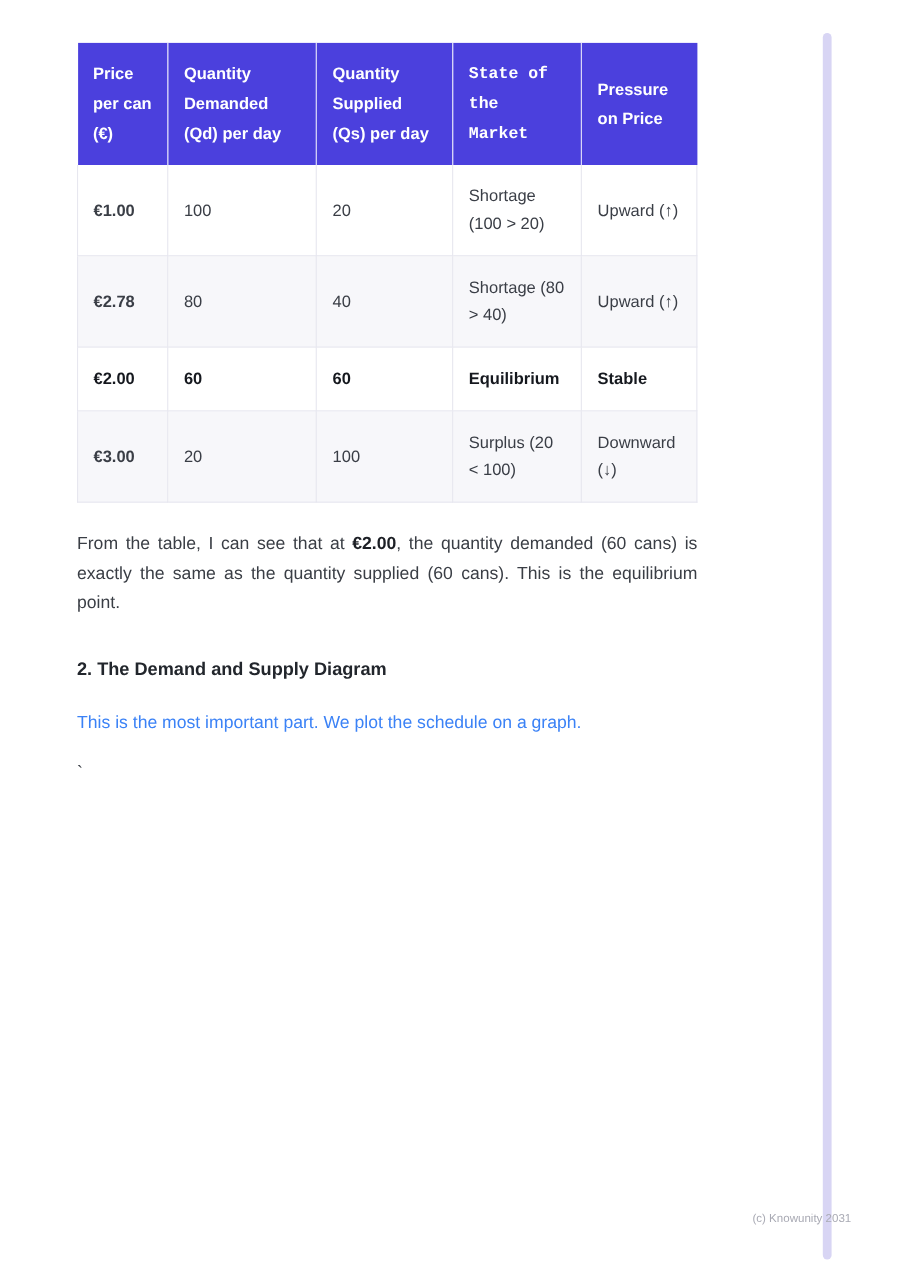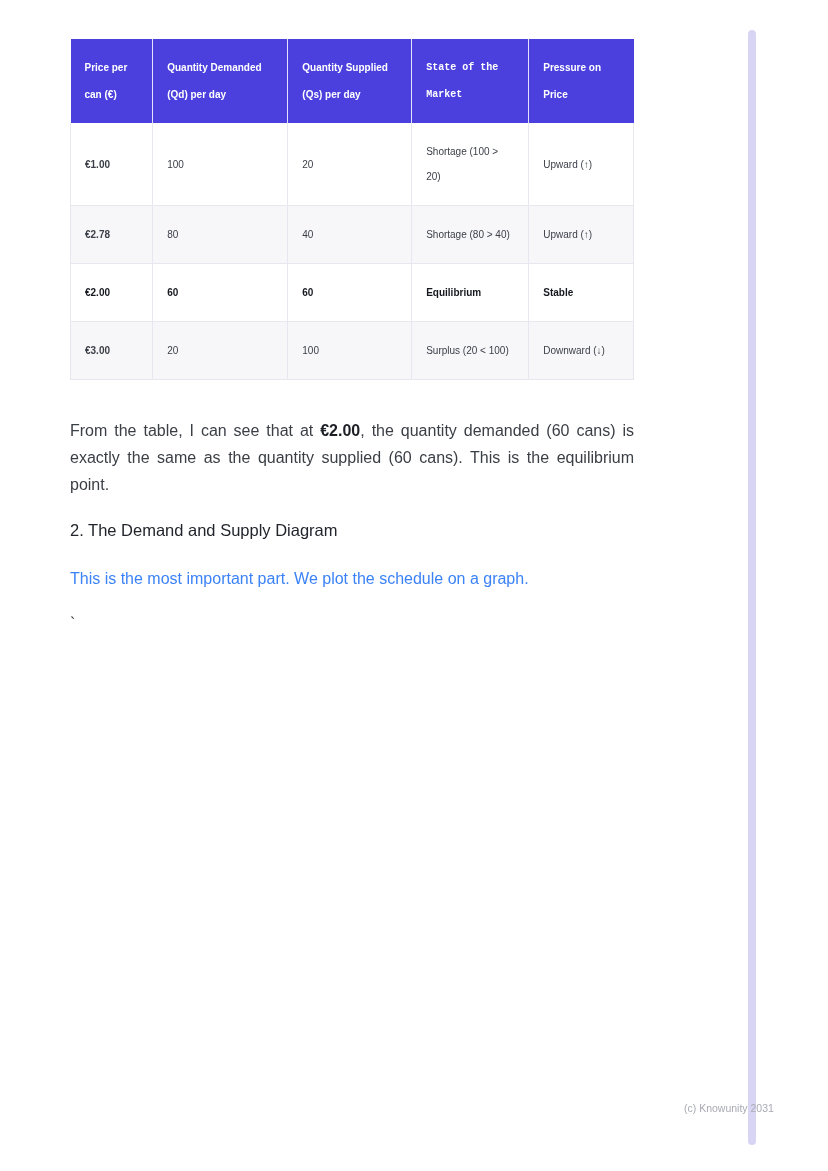--- a/index.html
+++ b/index.html
@@ -17,21 +17,21 @@
   .content {
     position: absolute;
     left: 70px; top: 39px;
     width: 564px;
   }
 
   
   table.schedule {
     width: 100%;
     border-collapse: collapse;
-    font-size: 10px;
+    font-size: 15px;
     color: #3a3e46;
   }
   table.schedule thead th {
     background: var(--header-bg, #4b40dd);
     color: var(--header-text, #ffffff);
     font-weight: 600;
     text-align: left;
     vertical-align: middle;
     padding: 15px 14px;
     line-height: 27px;
@@ -54,31 +54,31 @@
   }
   table.schedule tbody td:first-child { border-left: 1px solid var(--border-c, #e7e7ef); font-weight: bold; }
   table.schedule tbody tr:nth-child(even) td { background: var(--alt-bg, #f7f7fa); }
   table.schedule tbody tr.equilibrium-row td {
     font-weight: 700;
     color: #15181e;
   }
 
   
   .para-equilibrium {
-    margin-top: 37px;
+    margin-top: 24px;
     font-size: 16px;
     line-height: 27px;
     color: #3a3e45;
     text-align: justify;
   }
   .para-equilibrium strong { color: #1c1f25; }
   .section-heading {
-    margin-top: 19px;
+    margin-top: 34px;
     font-size: 16.5px;
-    font-weight: 400;
+    font-weight: 700;
     color: #22262c;
     line-height: 26px;
   }
   .para-diagram {
     margin-top: 22px;
     font-size: 16px;
     line-height: 27px;
     color: #3b82f6;
   }
   .backtick-line {

